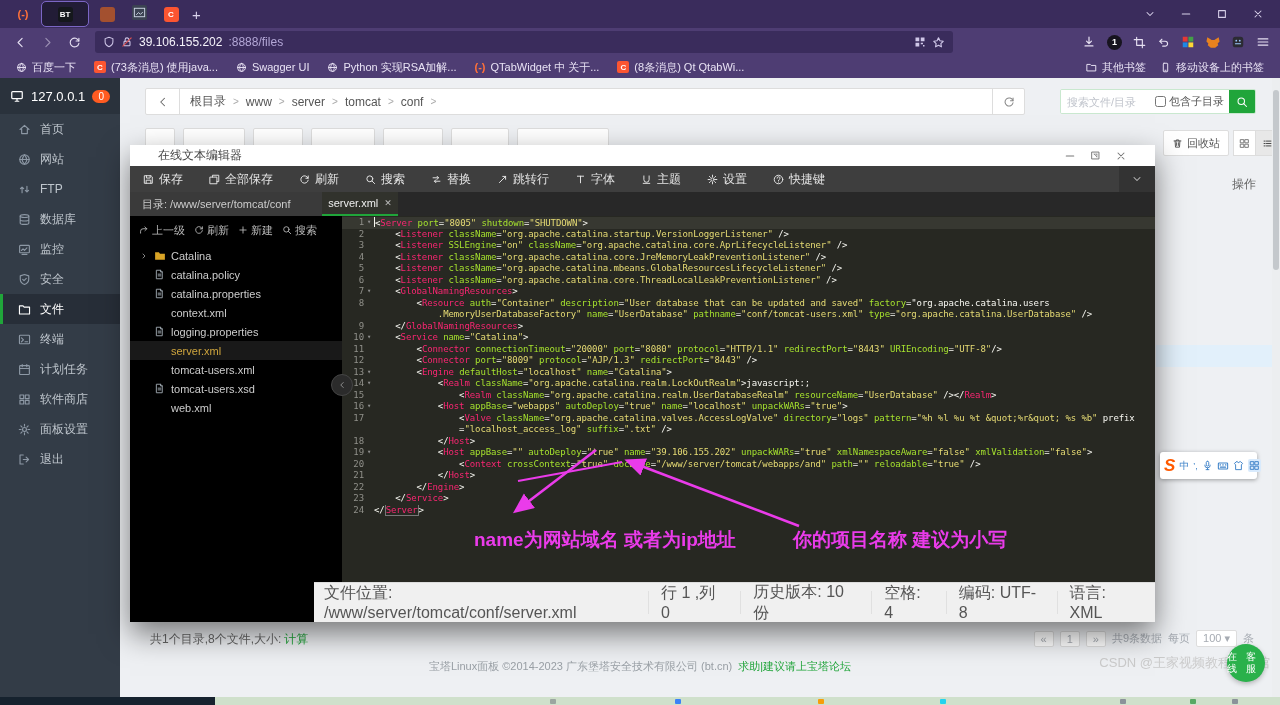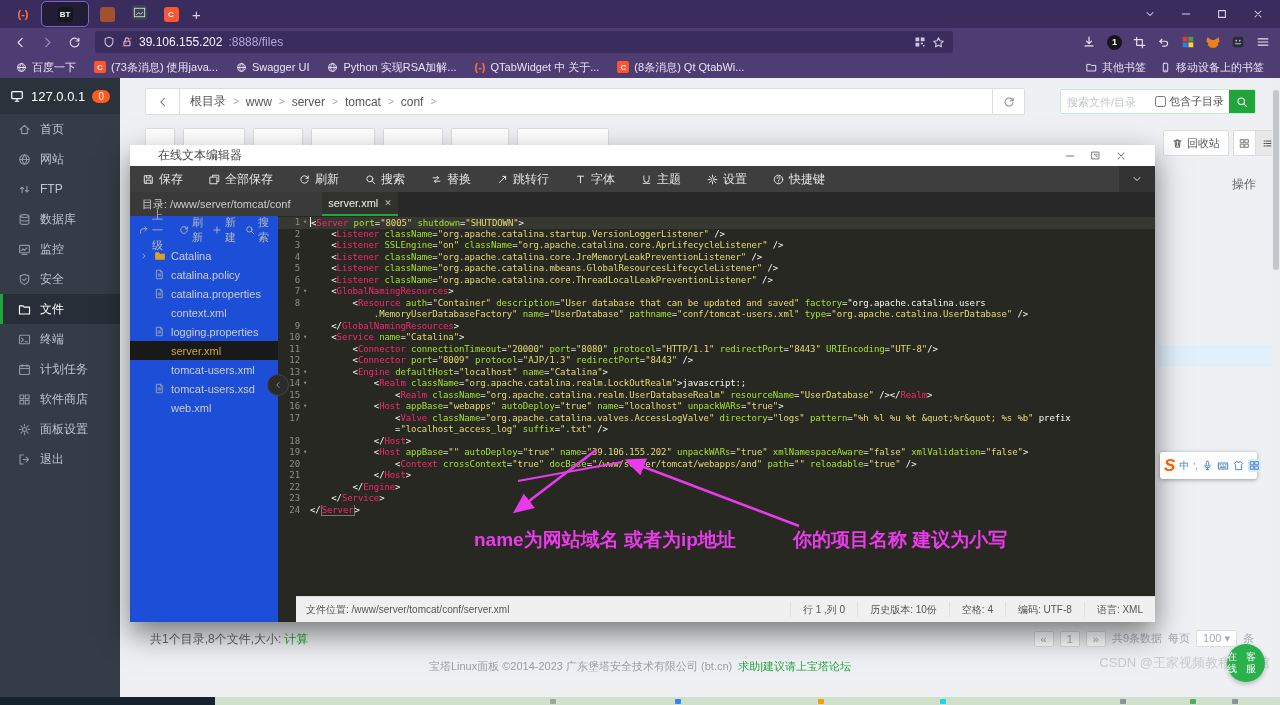--- a/index.html
+++ b/index.html
@@ -79,39 +79,39 @@
 .mticons{margin-left:auto;display:flex;gap:14px;color:#777}
 .mtoolbar{height:26px;background:#3e3e3e;display:flex;align-items:stretch;color:#e5e5e5;font-size:12px}
 .tbi{display:flex;align-items:center;gap:5px;padding:0 13px;cursor:pointer}
 .tbchev{margin-left:auto;width:36px;background:#333;display:flex;align-items:center;justify-content:center;color:#bbb}
 .mrow2{height:24px;background:#3a3a3a;display:flex;align-items:stretch}
 .dirlabel{width:192px;padding-left:12px;font-size:11px;color:#ccc;line-height:24px;white-space:nowrap}
 .tabarea{flex:1;background:#282828;display:flex}
 .etab{width:76px;background:#31322c;border-bottom:2px solid #20a53a;display:flex;align-items:center;justify-content:center;gap:6px;color:#eee;font-size:11px}
 .etab .x{color:#bbb;font-size:9px}
 .mbody{position:absolute;top:71px;bottom:0;left:0;right:0;display:flex}
-.fpanel{width:148px;background:#1d4ed8;position:relative;flex:none}
+.fpanel{width:212px;background:#000000;position:relative;flex:none}
 .ftoolbar{height:24px;display:flex;align-items:center;gap:9px;padding:0 9px;font-size:11px;color:#b9b9b9;margin-top:2px}
 .fti{display:flex;align-items:center;gap:3px}
 .tree{margin-top:4px}
 .trow{height:19px;display:flex;align-items:center;gap:5px;padding-left:9px;font-size:11px;color:#ccc;white-space:nowrap;cursor:pointer}
 .trow .chev{width:9px;color:#bbb}
 .trow .isl{width:13px;display:flex;justify-content:center}
 .trow.sel{background:#191919;color:#cfa53d}
 .collapse{position:absolute;right:-11px;top:158px;width:22px;height:22px;border-radius:50%;background:#2b2b2b;border:1px solid #454545;color:#999;display:flex;align-items:center;justify-content:center;z-index:6}
 .codearea{flex:1;position:relative;font-family:"DejaVu Sans Mono","Liberation Mono",monospace;font-size:9px;letter-spacing:-0.1px;line-height:11.5px;color:#f8f8f2;overflow:hidden;padding-top:1px}
 .cl{height:11.5px;display:flex;white-space:pre}
 .cl.cur{background:#373831}
 .gut{flex:none;width:22px;text-align:right;color:#90908a}
 .fsl{flex:none;width:10px;color:#8f8f8f;font-size:7px;line-height:11.5px;text-align:center}
 .ct{flex:1;overflow:hidden}
 .caret{display:inline-block;width:1px;height:10px;background:#f8f8f0;vertical-align:-1px}
 .c-pnk{color:#f92672}.c-grn{color:#a6e22e}.c-str{color:#e6db74}
 .c-box{border:1px solid #777}
-.mstatus{position:absolute;left:166px;right:0;bottom:0;height:26px;background:#f0f0f0;border-top:1px solid #ddd;display:flex;align-items:center;font-size:10px;color:#555}
+.mstatus{position:absolute;left:184px;right:0;bottom:0;height:40px;background:#f0f0f0;border-top:1px solid #ddd;display:flex;align-items:center;font-size:16px;color:#555}
 .mloc{padding-left:10px}
 .mitems{margin-left:auto;display:flex;height:100%;align-items:center}
 .sitem{padding:0 12px;border-left:1px solid #e0e0e0;display:flex;align-items:center;height:60%}
 
 
 .annosvg{position:absolute;left:0;top:0;width:1280px;height:705px;pointer-events:none;z-index:20}
 .anno{position:absolute;z-index:21;font-size:19px;font-weight:bold;color:#ea3bea;white-space:nowrap}
 
 
 .sogou{position:absolute;left:1160px;top:452px;width:97px;height:27px;background:#fff;border-radius:3px;box-shadow:0 1px 4px rgba(0,0,0,.35);display:flex;align-items:center;gap:4px;padding:0 4px;z-index:30}

